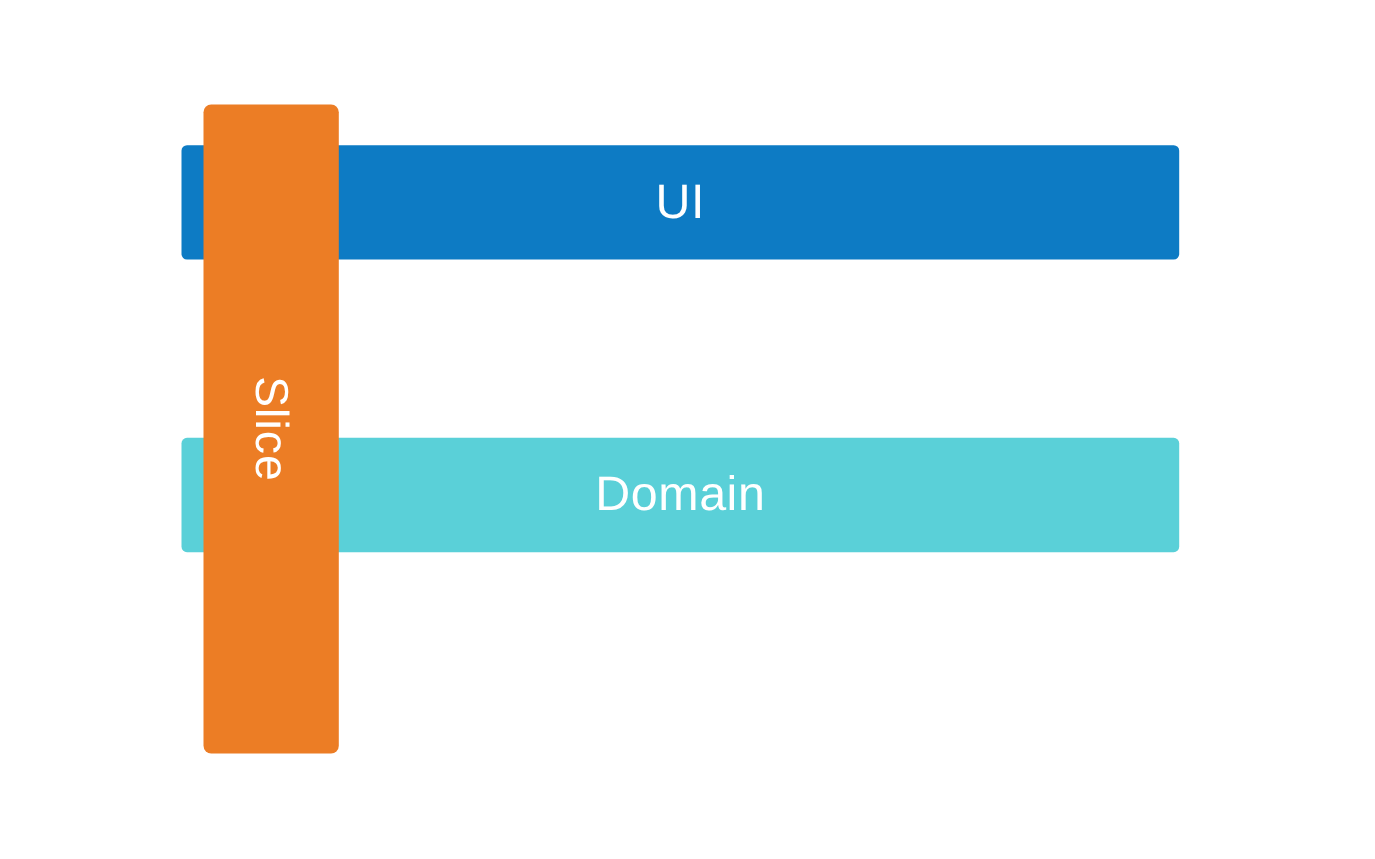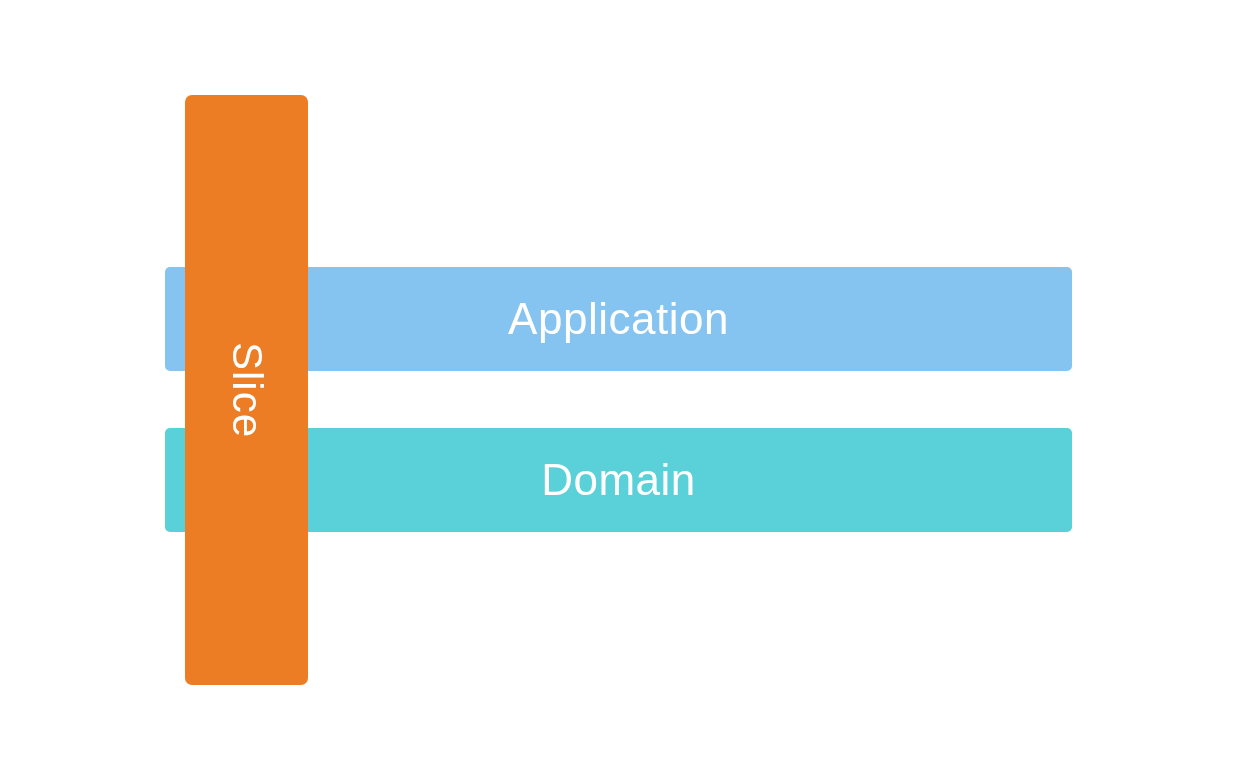--- a/index.html
+++ b/index.html
@@ -26,21 +26,21 @@
     justify-content: center;
     color: #ffffff;
     font-size: 44px;
     letter-spacing: 0.5px;
   }
   .layer-bar .layer-label {
     line-height: 1;
   }
   #bar-ui        { top: 132px; }
   #bar-app       { top: 267px; }
-  #bar-domain    { top: 428px; }
+  #bar-domain    { top: 398px; }
   #bar-db        { top: 543px; }
   .slice-bar {
     position: absolute;
     left: 185px;
     top: 95px;
     width: 123px;
     height: 590px;
     border-radius: 7px;
     display: flex;
     align-items: center;
@@ -54,24 +54,24 @@
     text-orientation: mixed;
     letter-spacing: 1px;
     line-height: 1;
   }
 </style>
 </head>
 <body>
 
 <div class="canvas">
 
+  <div class="layer-bar" id="bar-ui" style="background-color: rgb(13, 123, 196);">
+    <span class="layer-label">UI</span>
+  </div>
 
-  <div class="layer-bar" id="bar-app" style="background-color: rgb(133, 195, 240);">
-    <span class="layer-label">Application</span>
-  </div>
 
   <div class="layer-bar" id="bar-domain" style="background-color: rgb(90, 208, 216);">
     <span class="layer-label">Domain</span>
   </div>
 
 
   <div class="slice-bar" style="background-color: rgb(236, 125, 37);">
     <span class="slice-label">Slice</span>
   </div>
 

